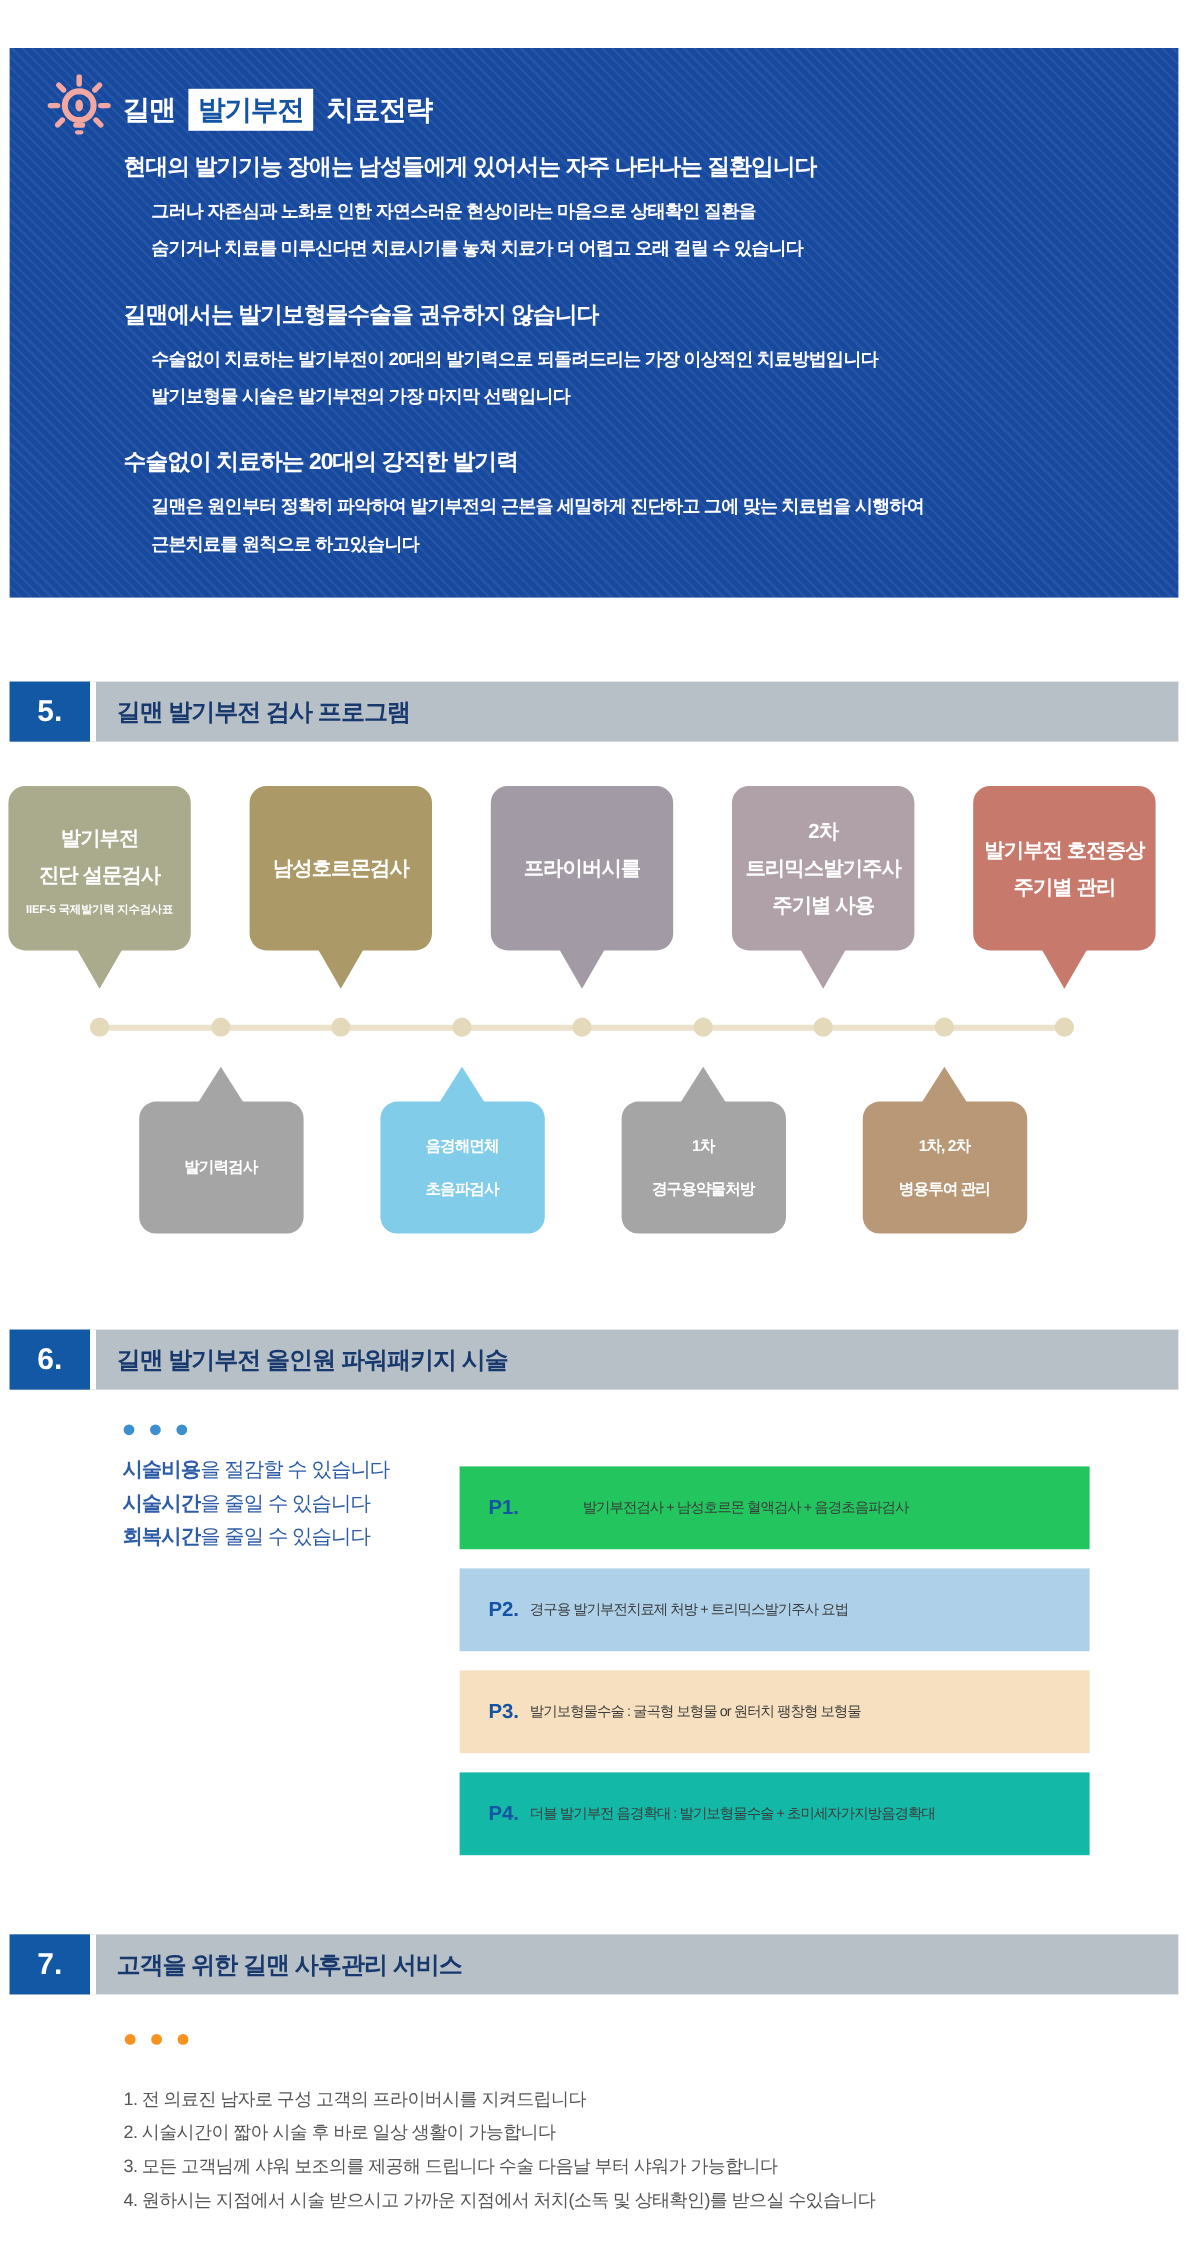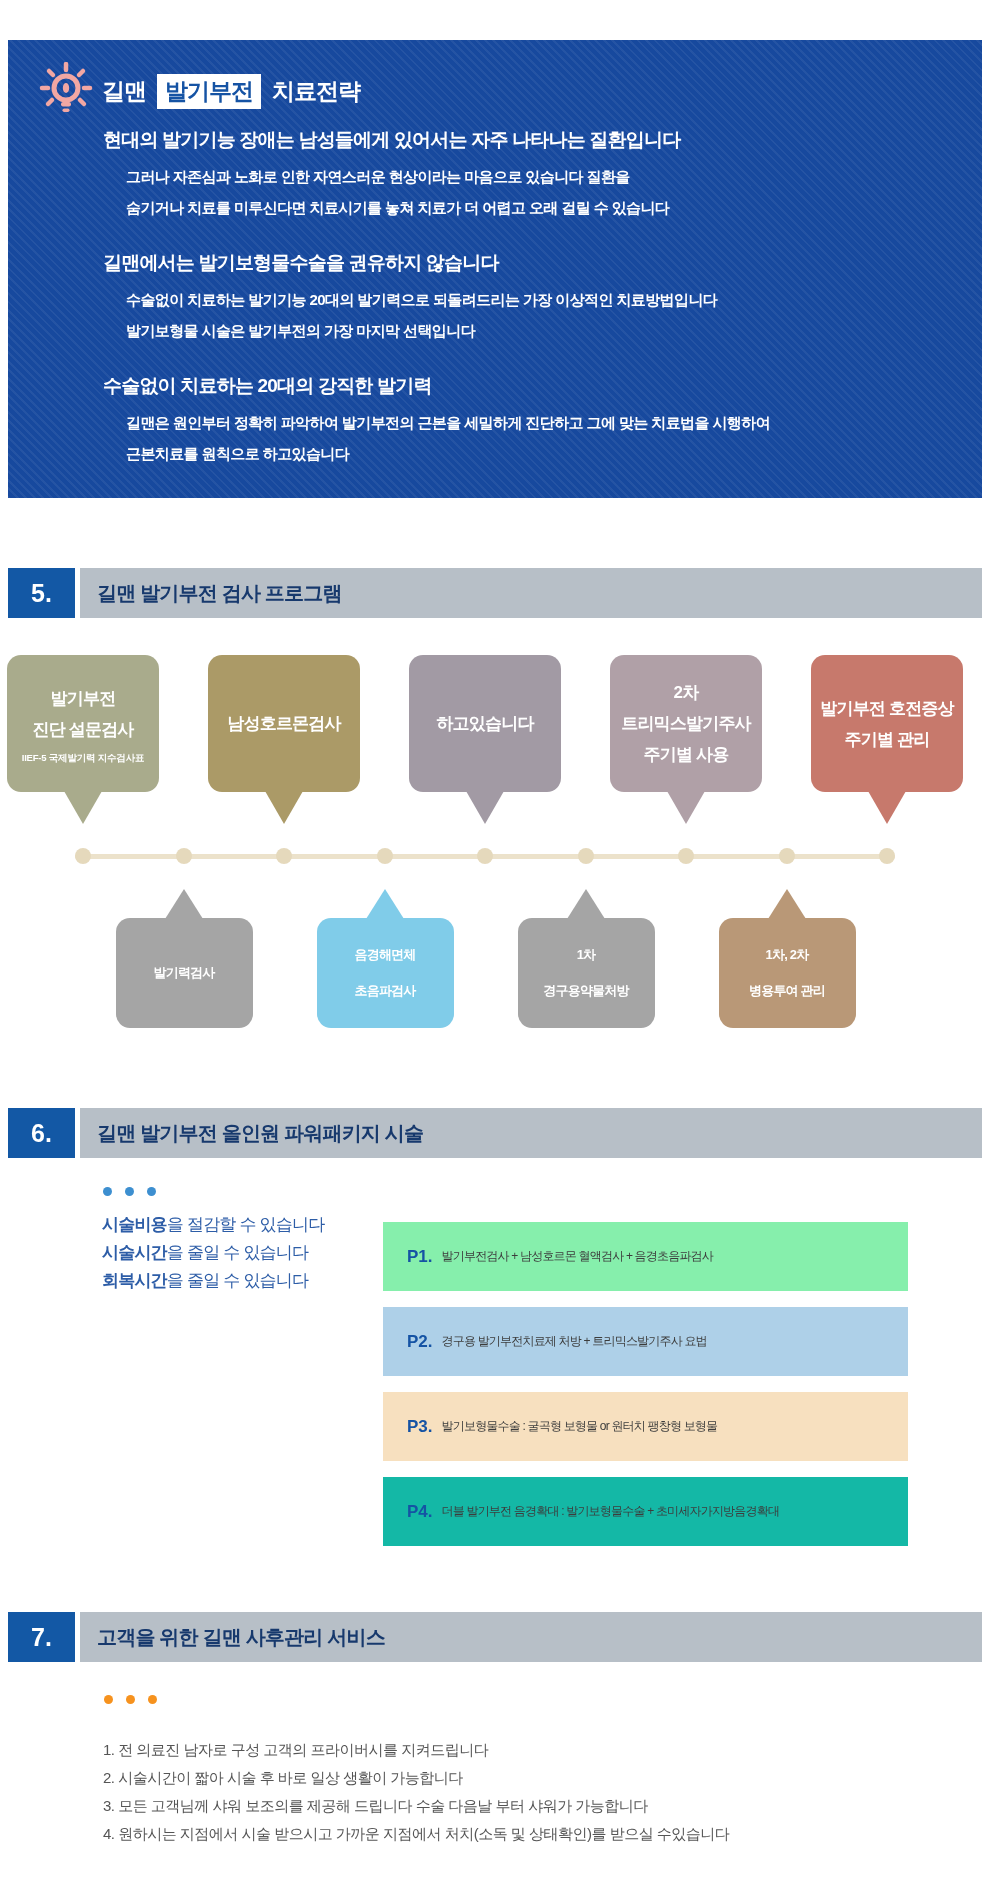--- a/index.html
+++ b/index.html
@@ -79,26 +79,26 @@
       </svg>
     </span>
     <div class="hero-title">
       <span>길맨</span>
       <span class="hero-highlight">발기부전</span>
       <span>치료전략</span>
     </div>
     <div class="hero-groups">
         <div class="hero-group">
           <div class="hero-heading">현대의 발기기능 장애는 남성들에게 있어서는 자주 나타나는 질환입니다</div>
-          <div class="hero-line">그러나 자존심과 노화로 인한 자연스러운 현상이라는 마음으로 있습니다 질환을</div>
+          <div class="hero-line">그러나 자존심과 노화로 인한 자연스러운 현상이라는 마음으로 상태확인 질환을</div>
           <div class="hero-line">숨기거나 치료를 미루신다면 치료시기를 놓쳐 치료가 더 어렵고 오래 걸릴 수 있습니다</div>
         </div>
         <div class="hero-group">
           <div class="hero-heading">길맨에서는 발기보형물수술을 권유하지 않습니다</div>
-          <div class="hero-line">수술없이 치료하는 발기기능 20대의 발기력으로 되돌려드리는 가장 이상적인 치료방법입니다</div>
+          <div class="hero-line">수술없이 치료하는 발기부전이 20대의 발기력으로 되돌려드리는 가장 이상적인 치료방법입니다</div>
           <div class="hero-line">발기보형물 시술은 발기부전의 가장 마지막 선택입니다</div>
         </div>
         <div class="hero-group">
           <div class="hero-heading">수술없이 치료하는 20대의 강직한 발기력</div>
           <div class="hero-line">길맨은 원인부터 정확히 파악하여 발기부전의 근본을 세밀하게 진단하고 그에 맞는 치료법을 시행하여</div>
           <div class="hero-line">근본치료를 원칙으로 하고있습니다</div>
         </div>
       </div>
   </div>
 
@@ -114,21 +114,21 @@
         <div class="bline">발기부전</div>
         <div class="bline">진단 설문검사</div>
         <div class="bnote">IIEF-5 국제발기력 지수검사표</div>
       </div>
       <div class="tail-down" style="left: 64px; top: 791px; border-top-color: rgb(169, 171, 140);"></div>
       <div class="bubble top" style="left: 208px; top: 655px; width: 152px; height: 137px; background: rgb(171, 154, 103);">
         <div class="bline">남성호르몬검사</div>
       </div>
       <div class="tail-down" style="left: 265px; top: 791px; border-top-color: rgb(171, 154, 103);"></div>
       <div class="bubble top" style="left: 409px; top: 655px; width: 152px; height: 137px; background: rgb(162, 154, 164);">
-        <div class="bline">하고있습니다</div>
+        <div class="bline">프라이버시를</div>
       </div>
       <div class="tail-down" style="left: 466px; top: 791px; border-top-color: rgb(162, 154, 164);"></div>
       <div class="bubble top" style="left: 610px; top: 655px; width: 152px; height: 137px; background: rgb(176, 160, 167);">
         <div class="bline">2차</div>
         <div class="bline">트리믹스발기주사</div>
         <div class="bline">주기별 사용</div>
       </div>
       <div class="tail-down" style="left: 667px; top: 791px; border-top-color: rgb(176, 160, 167);"></div>
       <div class="bubble top" style="left: 811px; top: 655px; width: 152px; height: 137px; background: rgb(199, 121, 108);">
         <div class="bline">발기부전 호전증상</div>
@@ -176,21 +176,21 @@
       <i></i>
       <i></i>
     </div>
 
   <div class="benefits">
       <div class="benefit"><span class="bstrong">시술비용</span><span>을 절감할 수 있습니다</span></div>
       <div class="benefit"><span class="bstrong">시술시간</span><span>을 줄일 수 있습니다</span></div>
       <div class="benefit"><span class="bstrong">회복시간</span><span>을 줄일 수 있습니다</span></div>
     </div>
   <div class="packages">
-      <div class="pbox" style="background: #86efac;">
+      <div class="pbox" style="background: #22c55e; gap: 44px;">
         <span class="plabel">P1.</span>
         <span class="ptext">발기부전검사 + 남성호르몬 혈액검사 + 음경초음파검사</span>
       </div>
       <div class="pbox" style="background: rgb(174, 208, 232);">
         <span class="plabel">P2.</span>
         <span class="ptext">경구용 발기부전치료제 처방 + 트리믹스발기주사 요법</span>
       </div>
       <div class="pbox" style="background: rgb(247, 224, 191);">
         <span class="plabel">P3.</span>
         <span class="ptext">발기보형물수술 : 굴곡형 보형물 or 원터치 팽창형 보형물</span>

